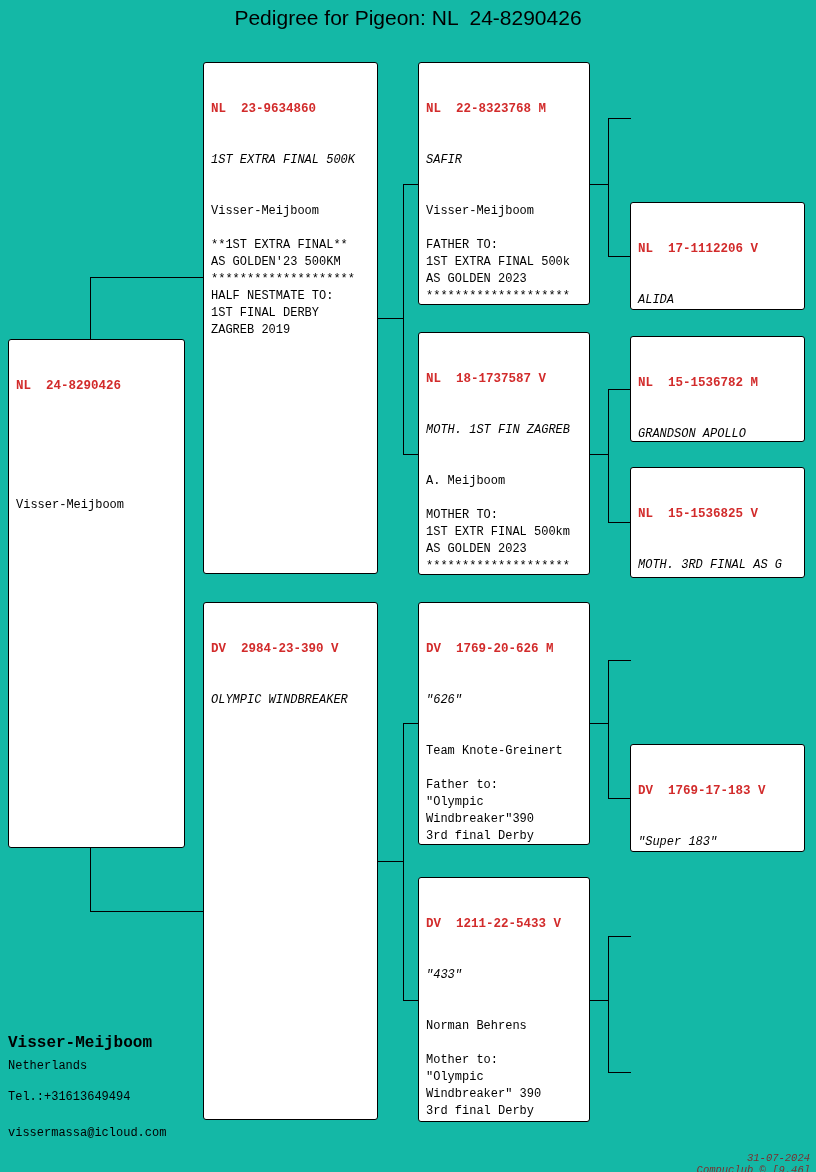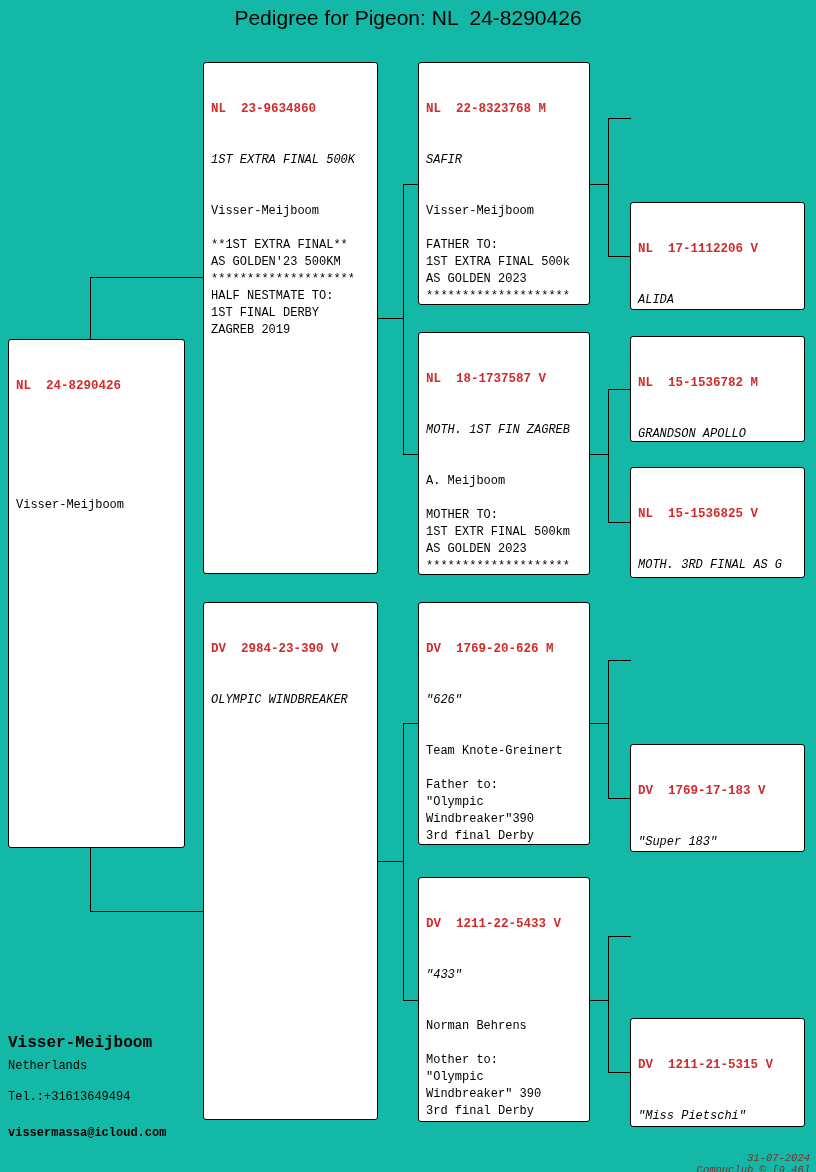--- a/index.html
+++ b/index.html
@@ -19,21 +19,21 @@
   }
   .ring { color:#d22b2b; font-weight:bold; font-size:12.5px; min-height:17px; }
   .pname { font-style:italic; min-height:17px; }
   .bline { min-height:17px; }
   .hl { position:absolute; height:1.4px; background:#000; }
   .vl { position:absolute; width:1.4px; background:#000; }
   .owner-line { position:absolute; left:8px; white-space:pre; color:#000; }
   .owner-name { top:1034px; font-size:16px; font-weight:bold; }
   .owner-country { top:1059px; font-size:12px;text-align:right; }
   .owner-phone { top:1090px; font-size:12px; }
-  .owner-email { top:1126px; font-size:12px;font-weight:bold; }
+  .owner-email { top:1126px; font-size:12px; }
   .footer {
     position:absolute; top:1140px; right:6px; text-align:right;
     font-style:italic; font-size:10.5px; color:#7b3030; white-space:pre;
   }
   .footer span + span { margin-left:14px; }
 </style>
 </head>
 <body>
 
 <div class="page">
@@ -125,25 +125,20 @@
   <div class="box" style="left:630px;top:467px;width:175px;height:111px">
     <div class="ring">NL  15-1536825 V</div>
     <div class="pname">MOTH. 3RD FINAL AS G</div>
     
   </div>
   <div class="box" style="left:630px;top:744px;width:175px;height:108px">
     <div class="ring">DV  1769-17-183 V</div>
     <div class="pname">"Super 183"</div>
     
   </div>
-  <div class="box" style="left:630px;top:1018px;width:175px;height:109px">
-    <div class="ring">DV  1211-21-5315 V</div>
-    <div class="pname">"Miss Pietschi"</div>
-    
-  </div>
 
   <div class="owner-line owner-name">Visser-Meijboom</div>
   <div class="owner-line owner-country">Netherlands</div>
   <div class="owner-line owner-phone">Tel.:+31613649494</div>
   <div class="owner-line owner-email">vissermassa@icloud.com</div>
 
   <div class="footer">
     <span>31-07-2024</span>
     <span>Compuclub © [9.46]</span>
     

